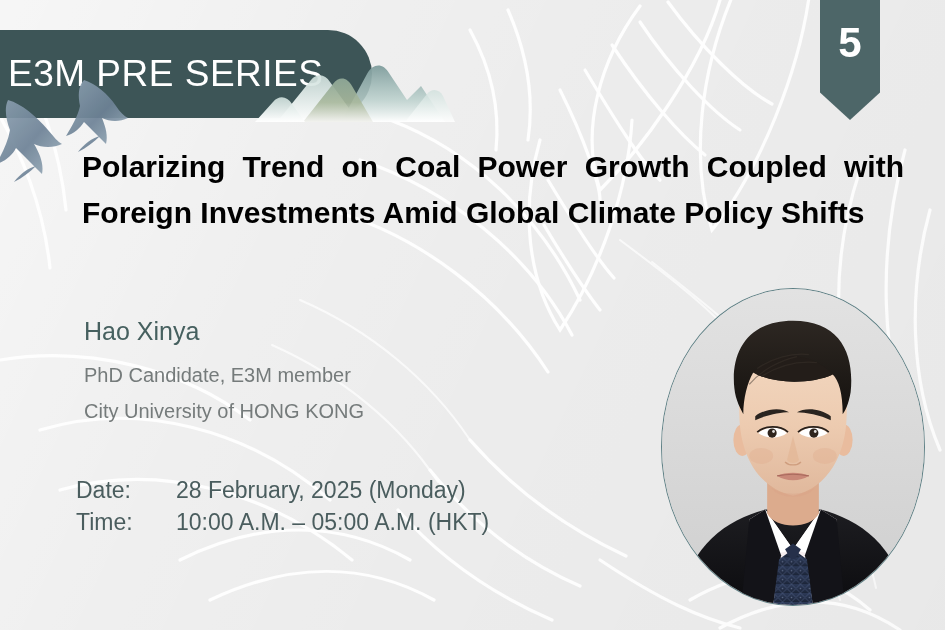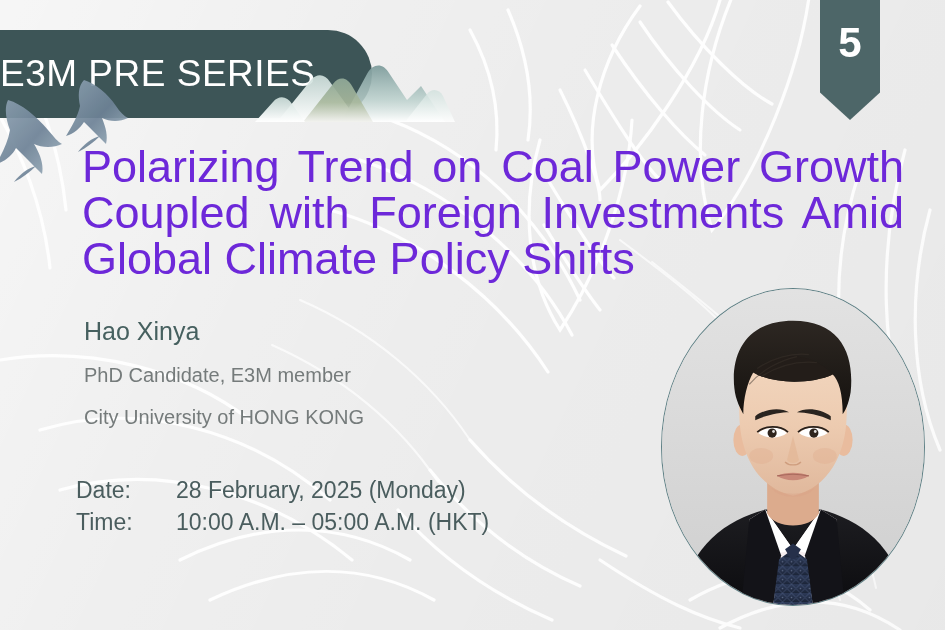--- a/index.html
+++ b/index.html
@@ -50,21 +50,21 @@
     border-bottom-right-radius: 44px;
     z-index: 3;
     display: flex;
     align-items: center;
   }
   .banner-title {
     color: #ffffff;
     font-size: 37px;
     font-weight: 400;
     letter-spacing: 0.5px;
-    padding-left: 0;
+    padding-left: 8px;
     white-space: nowrap;
   }
 
   
   .mountains {
     position: absolute;
     left: 255px;
     top: 36px;
     width: 200px;
     height: 86px;
@@ -110,23 +110,23 @@
     line-height: 1;
   }
 
   
   .title {
     position: absolute;
     left: 82px;
     top: 144px;
     width: 822px;
     z-index: 6;
-    color: #6d28d9;
-    font-size: 45px;
-    font-weight: 400;
+    color: #000000;
+    font-size: 30px;
+    font-weight: 700;
     line-height: 46px;
     text-align: justify;
     text-align-last: left;
     -moz-text-align-last: left;
   }
   .title > span { display: inline; }
 
   
   .speaker {
     position: absolute;
@@ -139,21 +139,21 @@
     font-size: 25px;
     font-weight: 400;
     line-height: 30px;
     margin-bottom: 14px;
   }
   .speaker-line {
     color: #757b7b;
     font-size: 20px;
     font-weight: 400;
     line-height: 30px;
-    margin-bottom: 12px;
+    margin-bottom: 6px;
   }
   .speaker-line:last-child { margin-bottom: 8px; }
 
   
   .details {
     position: absolute;
     left: 76px;
     top: 474px;
     z-index: 6;
     color: #4a5d5e;

